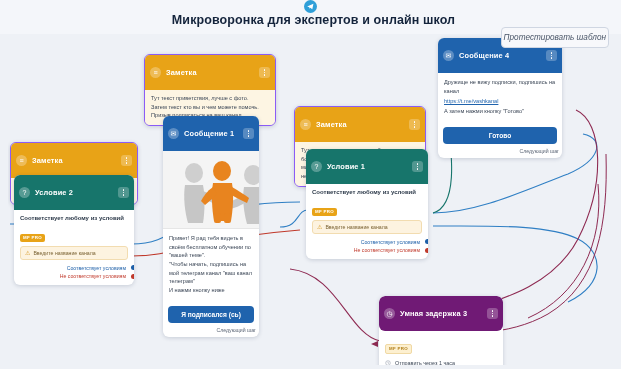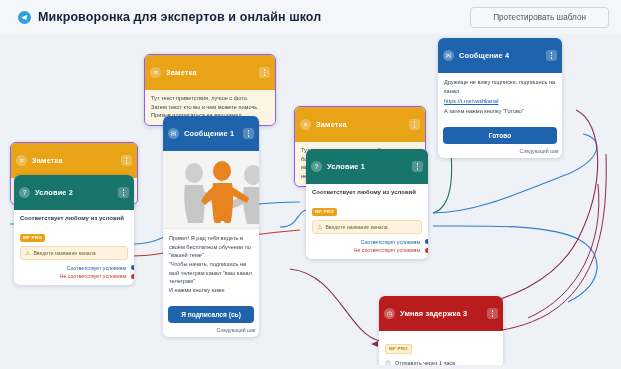--- a/index.html
+++ b/index.html
@@ -19,40 +19,42 @@
   }
 
   
   #topbar {
     position: absolute; left: 0; top: 0;
     width: 621px; height: 34px;
     background: #f4f6fa;
     display: flex; align-items: center;
     padding: 0 12px 0 18px;
     z-index: 40;
+    flex-direction: column;
   }
   #topbar .tg-logo {
     width: 13px; height: 13px; border-radius: 50%;
     background: #2f9fd8; flex: 0 0 auto;
     display: flex; align-items: center; justify-content: center;
     margin-right: 7px;
   }
   #topbar .tg-logo svg { display: block; }
   #page-title {
     font-size: 12.5px; font-weight: bold; color: #14243c;
     letter-spacing: .1px; white-space: nowrap;
   }
   #test-btn {
     margin-left: auto;
     font-size: 8.2px; color: #4a5668;
     background: #f7f8fb;
     border: 1px solid #cfd6e2;
     border-radius: 4px;
-    padding: 5px 22px;
+    padding: 5px 2px;
     white-space: nowrap;
+    font-style: italic;
   }
 
   
   #canvas {
     position: absolute; left: 8px; top: 34px;
     width: 605px; height: 331px;
     background: #eef1f6;
     border-radius: 6px;
     overflow: hidden;
   }
@@ -146,21 +148,21 @@
     padding: 5px 0; border-radius: 4px; margin: 5px 5px 0;
   }
   .next {
     display: flex; align-items: center; justify-content: flex-end;
     font-size: 5.2px; color: #5b6575;
     padding: 4px 3px 4px 0; position: relative;
   }
   .lnk { font-size: 5.6px; color: #1f63ad; text-decoration: underline; display: block; margin: 3px 0; word-break: break-all; }
 
   
-  .delay .node-head { background: #b91c1c; }
+  .delay .node-head { background: #701a75; border-radius: 6px; }
   .delay-row {
     display: flex; align-items: center; gap: 4px;
     font-size: 5.4px; color: #3b4656;
     padding: 2.5px 0;
   }
   .delay-row .ri { width: 6px; height: 6px; flex: 0 0 auto; color: #8a93a3; }
   .delay .pro-badge { background: #fdf0d0; color: #b07d16; border: 1px solid #f0d9a4; }
   .sep { height: 1px; background: #edeff3; margin: 2px 0; }
 </style>
 </head>

